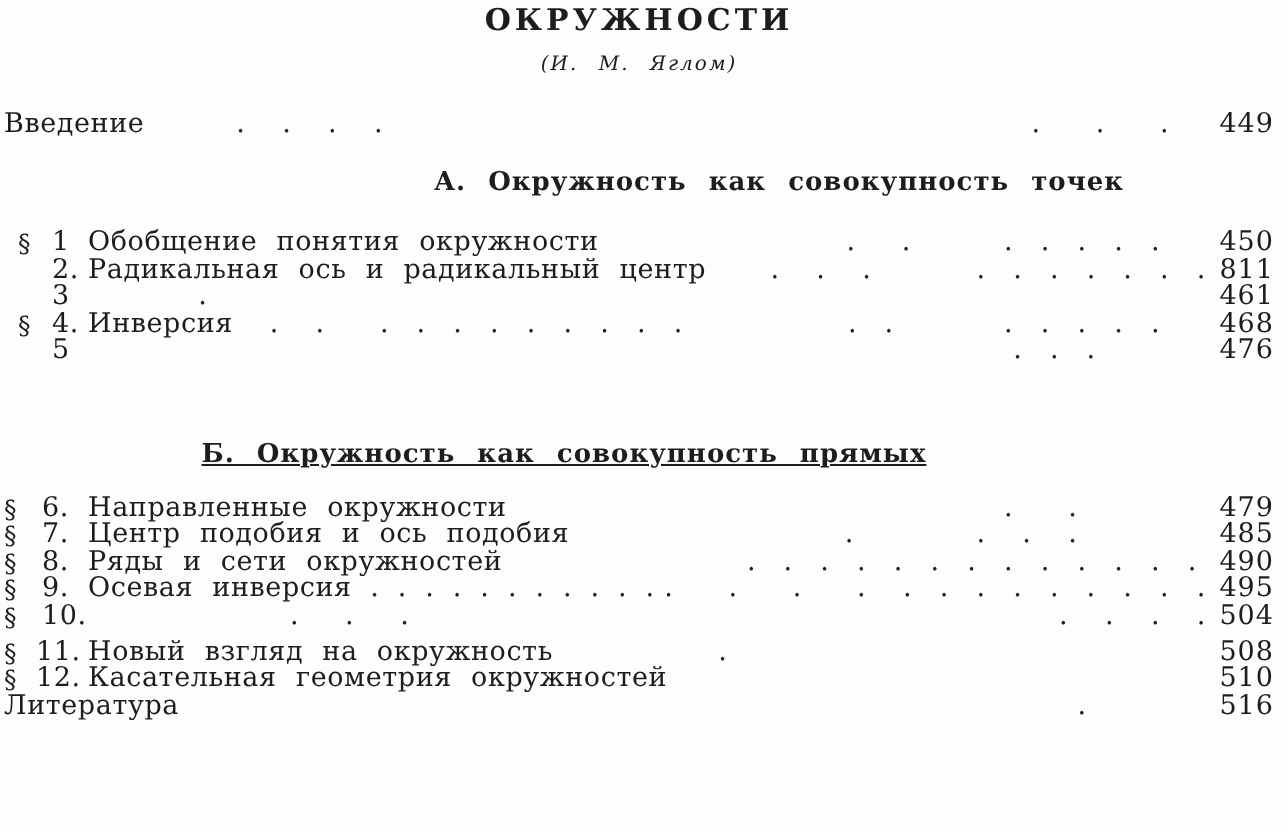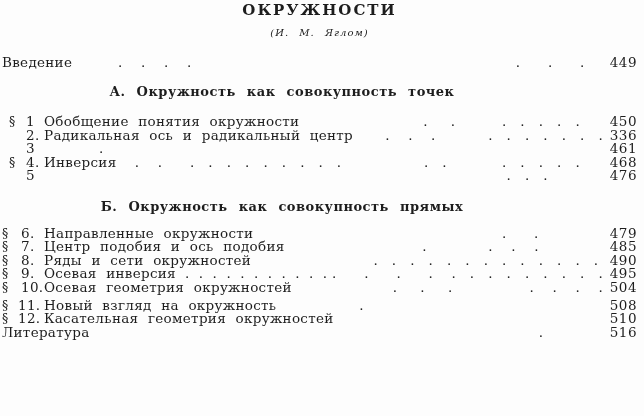--- a/index.html
+++ b/index.html
@@ -35,22 +35,22 @@
   .sec-heading{
     width:560px;
     text-align:center;
     font-weight:bold;
     font-size:13px;
     line-height:14px;
     height:14px;
     letter-spacing:0.5px;
     word-spacing:6px;
   }
-  .h0{margin-top:15.5px;}
-  .h1{margin-top:17px;}
+  .h0{margin-top:15.5px;text-align:right;}
+  .h1{margin-top:38px;text-decoration:underline;}
   .h2{margin-top:28px;}
   .grp-0{margin-top:16px;}
   .grp-1{margin-top:13px;}
   .grp-2{margin-top:4.5px;}
   .row{
     display:flex;
     align-items:flex-end;
     height:13.5px;
     line-height:13.5px;
   }
@@ -91,21 +91,21 @@
           <span class="n">1</span>
           <span class="t">Обобщение понятия окружности</span>
           <span class="leader"><span class="dl">                           .     .</span><span class="dr">.   .   .   .   .     </span></span>
           <span class="p">450</span>
         </div>
         <div class="row sa">
           <span class="g"></span>
           <span class="n">2.</span>
           <span class="t">Радикальная ось и радикальный центр</span>
           <span class="leader"><span class="dl">       .    .    .</span><span class="dr">.   .   .   .   .   .   .</span></span>
-          <span class="p">336</span>
+          <span class="p">811</span>
         </div>
         <div class="row sa">
           <span class="g"></span>
           <span class="n">3</span>
           <span class="leader"><span class="dl">            .</span><span class="dr"></span></span>
           <span class="p">461</span>
         </div>
         <div class="row sa">
           <span class="g">§</span>
           <span class="n">4.</span>
@@ -146,21 +146,20 @@
         <div class="row sb">
           <span class="g">§</span>
           <span class="n">9.</span>
           <span class="t">Осевая инверсия</span>
           <span class="leader"><span class="dl">  .  .  .  .  .  .  .  .  .  .  .</span><span class="dr">.      .      .      .    .   .   .   .   .   .   .   .   .</span></span>
           <span class="p">495</span>
         </div>
         <div class="row sb">
           <span class="g">§</span>
           <span class="n">10.</span>
-          <span class="t">Осевая геометрия окружностей</span>
           <span class="leader"><span class="dl">                      .     .     .</span><span class="dr">.    .    .    .</span></span>
           <span class="p">504</span>
         </div>
       </div>
       <div class="grp-2">
         <div class="row sc">
           <span class="g">§</span>
           <span class="n">11.</span>
           <span class="t">Новый взгляд на окружность</span>
           <span class="leader"><span class="dl">                  .</span><span class="dr"></span></span>

